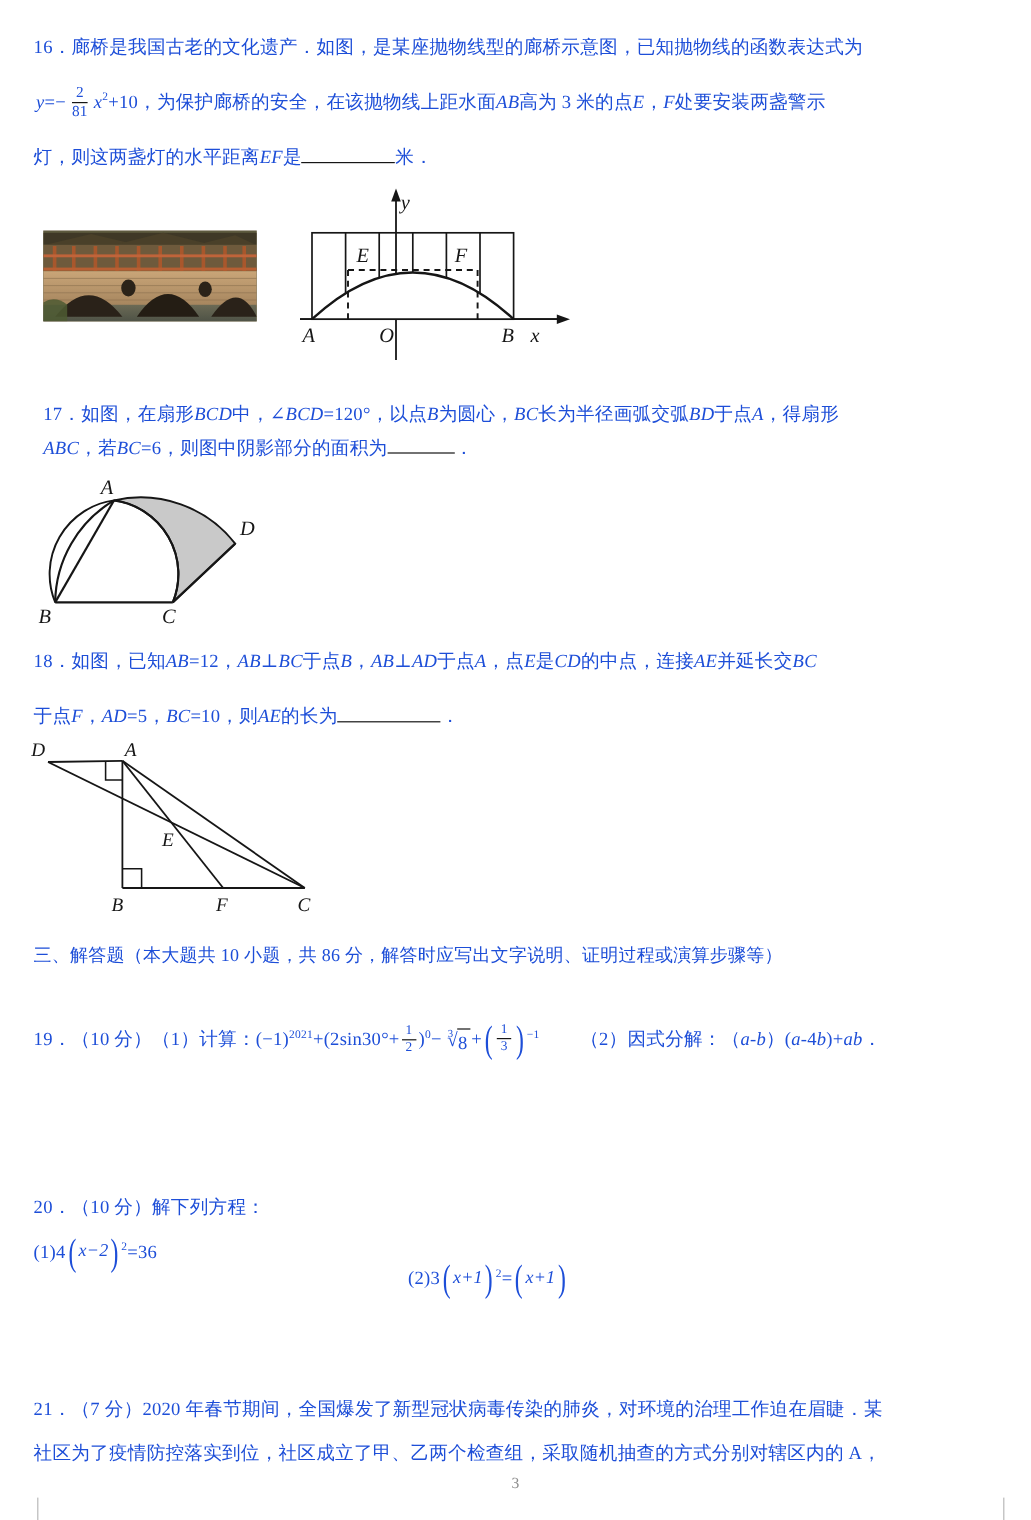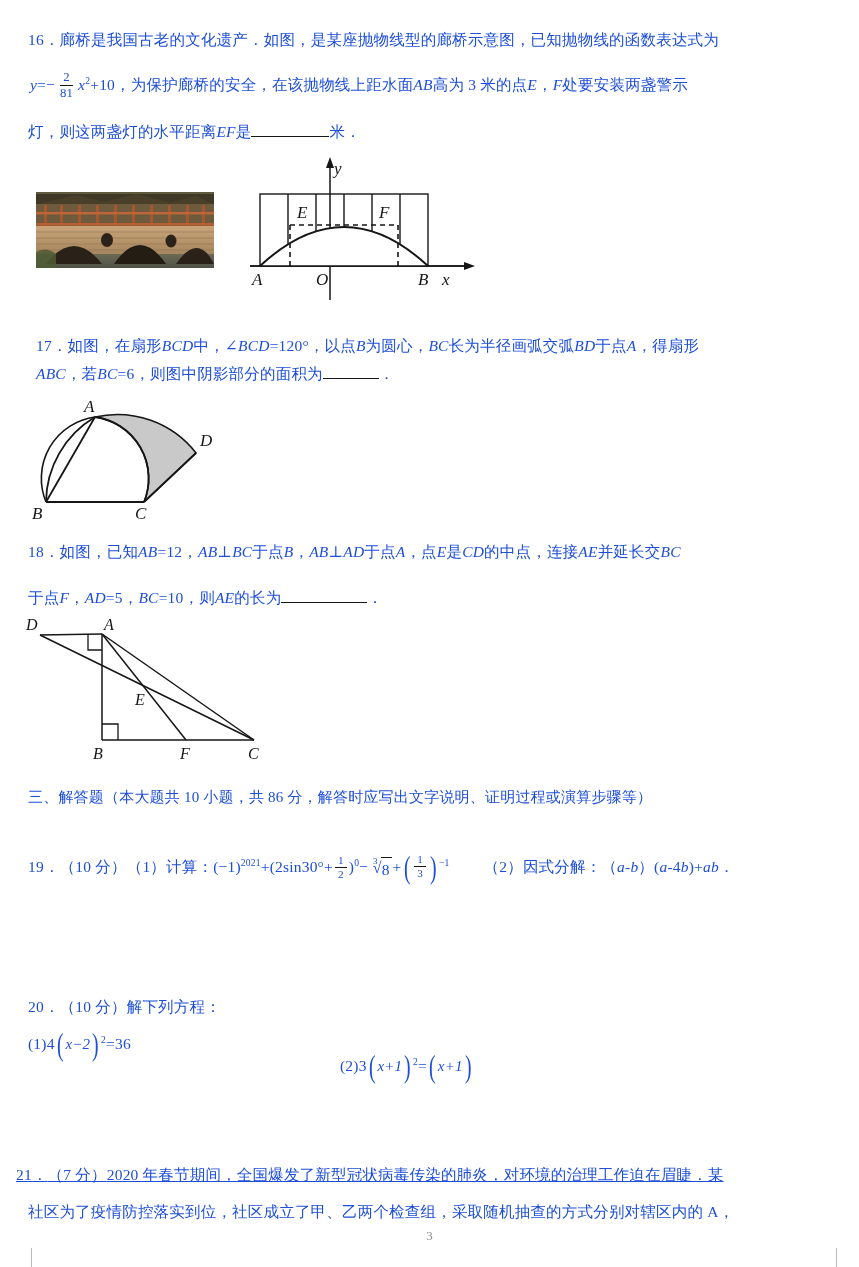--- a/index.html
+++ b/index.html
@@ -365,21 +365,21 @@
         <span class="pl">(</span>
         <span class="it" style="font-size:0.97em;">x+1</span>
         <span class="pr">)</span>
       </span><sup class="exp">2</sup><span>=</span><span class="bigparen">
         <span class="pl">(</span>
         <span class="it" style="font-size:0.97em;">x+1</span>
         <span class="pr">)</span>
       </span>
   </div>
 
-  <div class="qline cn" style="left:16px; top:1163px;text-decoration:underline;">
+  <div class="qline cn" style="left:28px; top:1163px;">
     <span>21．</span><span>（7 分）</span><span>2020 年春节期间，全国爆发了新型冠状病毒传染的肺炎，对环境的治理工作迫在眉睫．某</span>
   </div>
   <div class="qline cn" style="left:28px; top:1200px;">社区为了疫情防控落实到位，社区成立了甲、乙两个检查组，采取随机抽查的方式分别对辖区内的 A，</div>
 
   <div class="pagenum" style="top:1228px;">3</div>
 
   <div class="edge-mark" style="left:31px; top:1248px; height:19px;"></div>
   <div class="edge-mark" style="left:836px; top:1248px; height:19px;"></div>
 
 </div>

